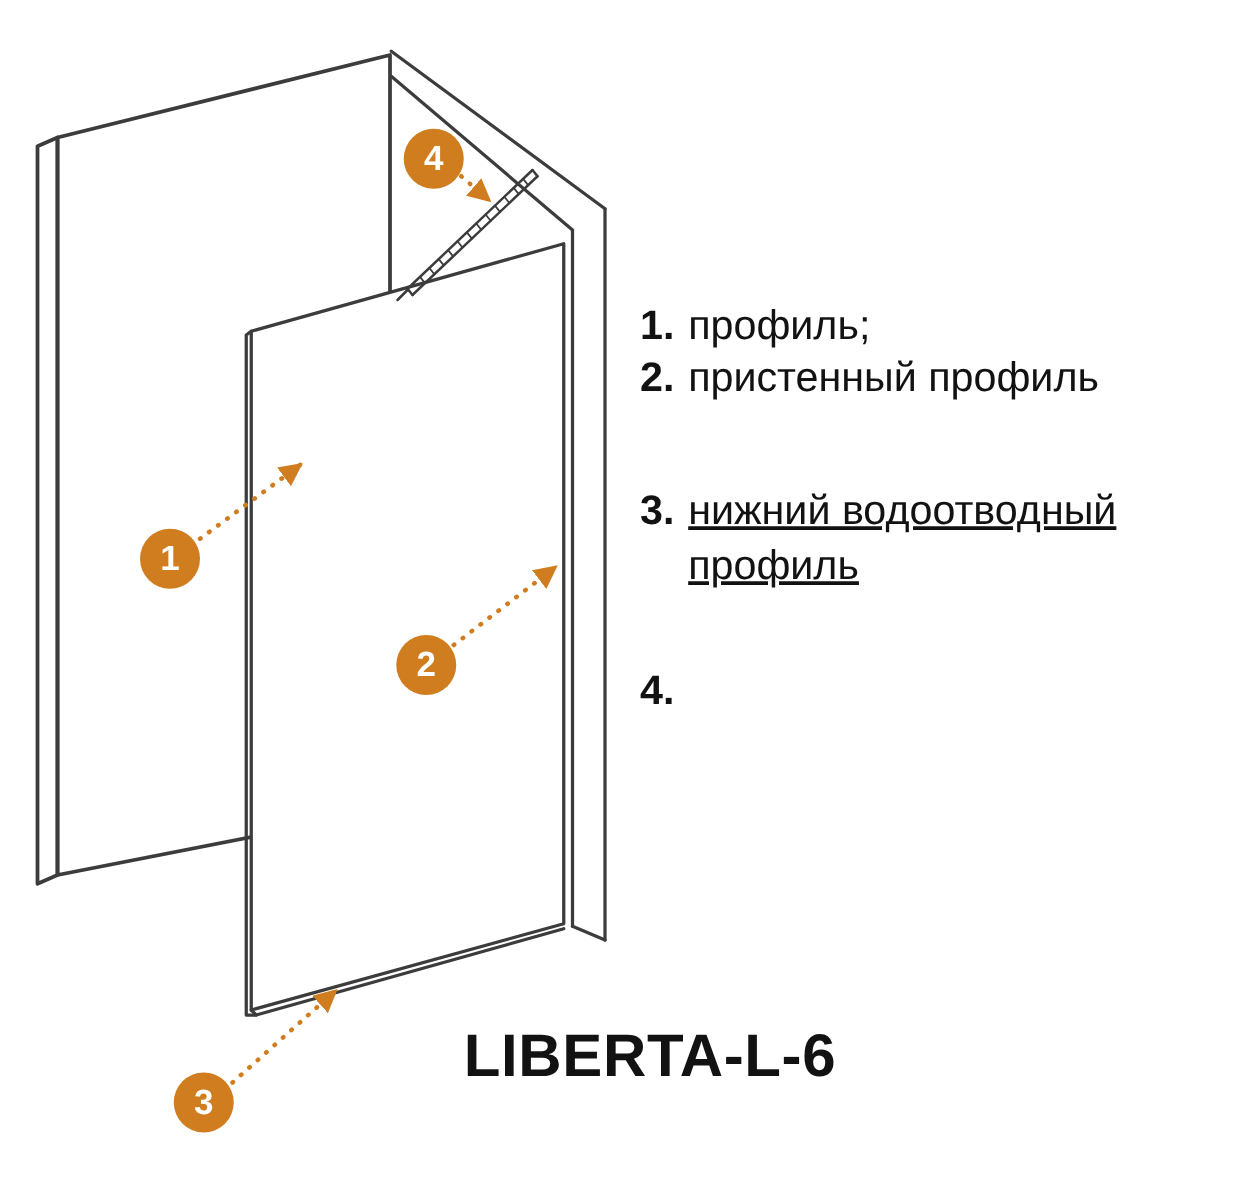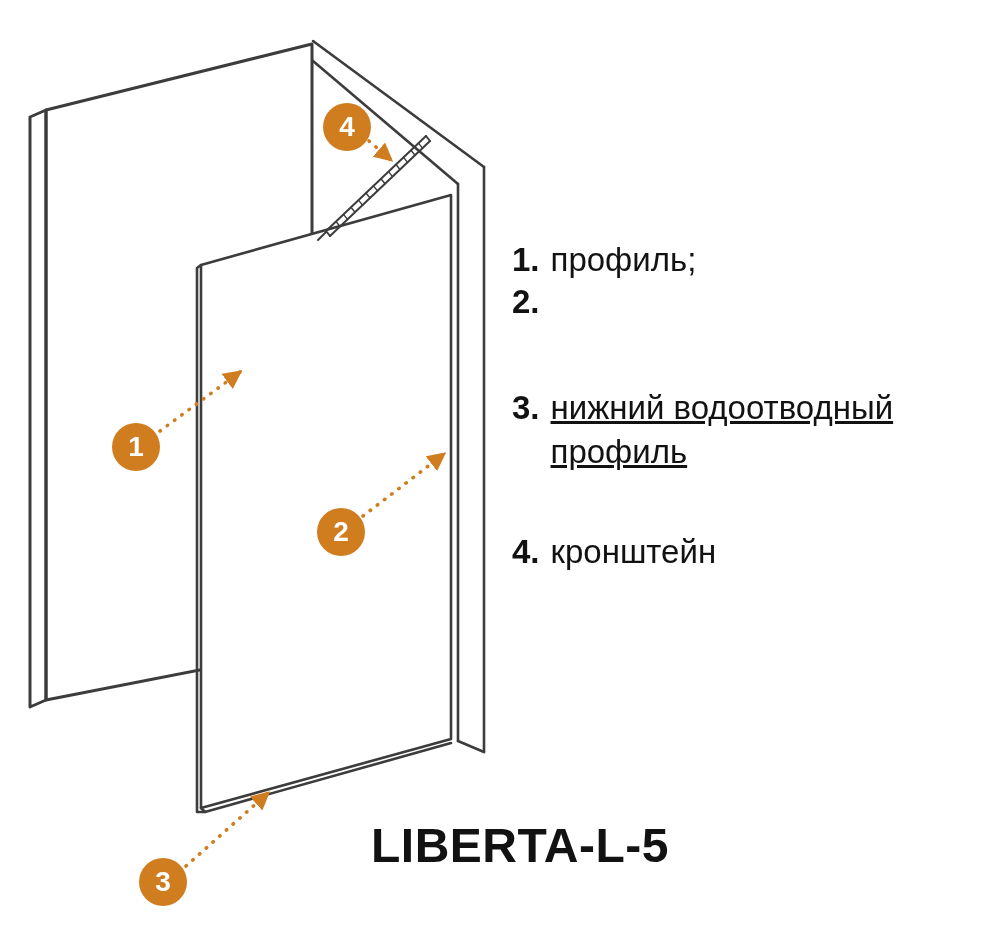--- a/index.html
+++ b/index.html
@@ -124,25 +124,25 @@
   <div class="callout" style="left:317px;top:508px;">2</div>
   <div class="callout" style="left:139px;top:858px;">3</div>
   <div class="callout" style="left:323px;top:103px;">4</div>
 
   <div class="legend-item" style="top:238px;">
     <span class="num">1.</span>
     <span class="lbl">профиль;</span>
   </div>
   <div class="legend-item" style="top:280px;">
     <span class="num">2.</span>
+    <span class="lbl">пристенный профиль</span>
   </div>
   <div class="legend-item wrap" style="top:386px;">
     <span class="num">3.</span>
     <span class="lbl">нижний водоотводный профиль</span>
   </div>
   <div class="legend-item" style="top:530px;">
     <span class="num">4.</span>
-    <span class="lbl">кронштейн</span>
   </div>
 
-  <div class="diagram-title">LIBERTA-L-5</div>
+  <div class="diagram-title">LIBERTA-L-6</div>
 
 </div>
 
 </body></html>

